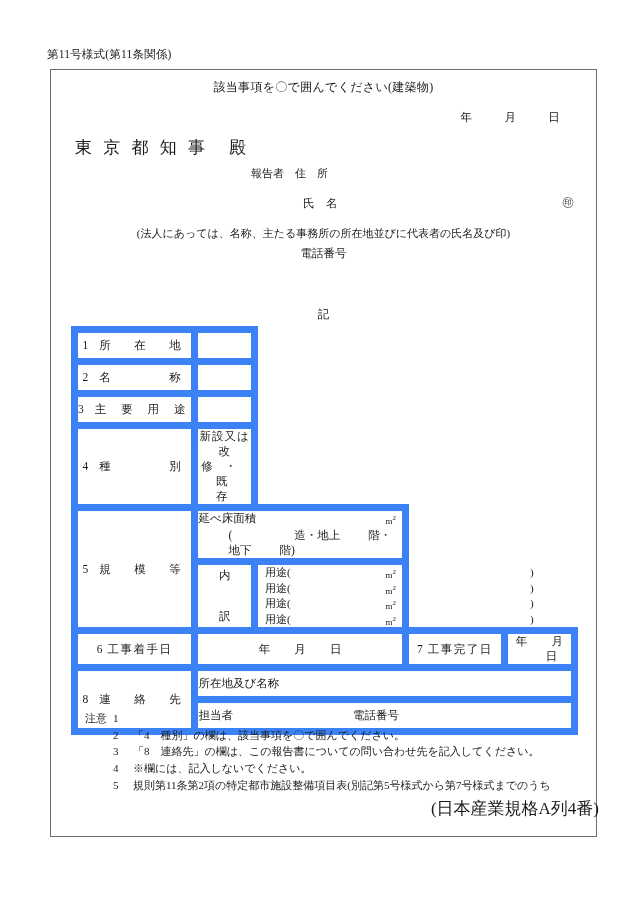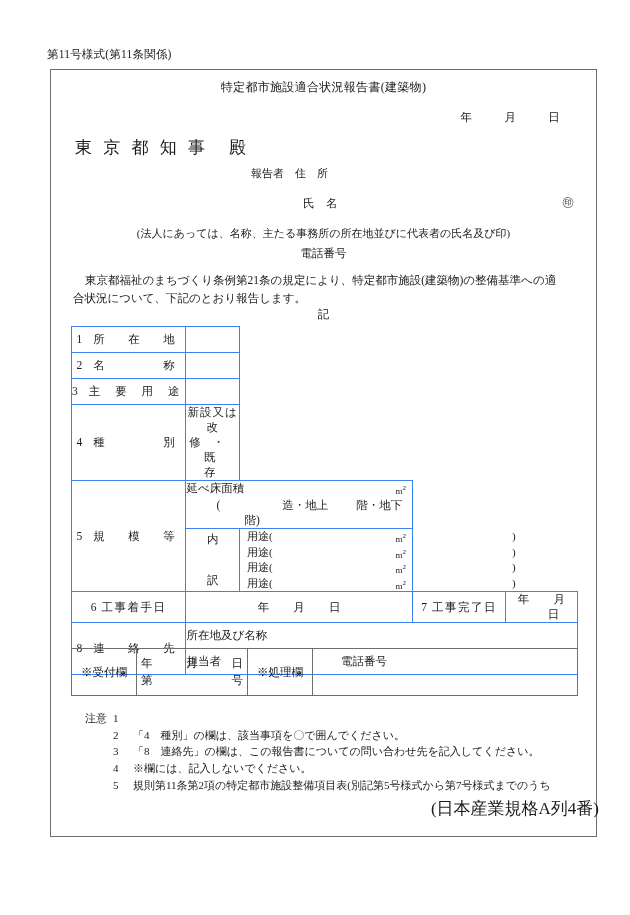--- a/index.html
+++ b/index.html
@@ -118,21 +118,21 @@
   
   table.main {
     position: absolute;
     left: 20px;
     top: 256px;
     width: 507px;
     border-collapse: collapse;
     font-size: 11.5px;
   }
   table.main td {
-    border: 1px solid #3b82f6;
+    border: 7px solid #3b82f6;
     padding: 0;
     vertical-align: middle;
     height: 25px;
   }
   .lbl {
     width: 92px;
     text-align: center;
     font-size: 11.5px;
     white-space: nowrap;
   }
@@ -247,21 +247,21 @@
 </style>
 </head>
 <body>
 
 <div class="page">
 
   <div class="form-number">第11号様式(第11条関係)</div>
 
   <div class="frame">
 
-    <div class="title">特定都市施設適合状況報告書(建築物)</div>
+    <div class="title">該当事項を〇で囲んでください(建築物)</div>
 
     <div class="date-line">
       <span>年</span>
       <span class="gap-m"></span>
       <span>月</span>
       <span class="gap-d"></span>
       <span>日</span>
     </div>
 
     <div class="addressee">東 京 都 知 事　殿</div>
@@ -269,21 +269,20 @@
     <div class="reporter-addr">報告者　住　所</div>
 
     <div class="reporter-name">氏　名</div>
 
     <div class="seal">㊞</div>
 
     <div class="corp-note">(法人にあっては、名称、主たる事務所の所在地並びに代表者の氏名及び印)</div>
 
     <div class="tel-line">電話番号</div>
 
-    <div class="intro">東京都福祉のまちづくり条例第21条の規定により、特定都市施設(建築物)の整備基準への適　合状況について、下記のとおり報告します。</div>
 
     <div class="ki">記</div>
 
     <table class="main">
       <tbody>
         <tr>
           <td class="lbl">
             <span class="num">1</span><span class="j2">所　在　地</span>
           </td>
           <td class="pad-l"></td>
@@ -366,40 +365,20 @@
           <td class="sub-cell" colspan="4">所在地及び名称</td>
         </tr>
         <tr>
           <td class="sub-cell" colspan="4">
             <span>担当者</span><span class="tel">電話番号</span>
           </td>
         </tr>
       </tbody>
     </table>
 
-    <table class="receipt">
-      <tbody>
-        <tr>
-          <td class="rc-lbl">※受付欄</td>
-          <td class="rc-date">
-            <div class="l">
-              <span>年</span>
-              <span>月</span>
-              <span>日</span>
-            </div>
-            <div class="l">
-              <span>第</span>
-              <span>号</span>
-            </div>
-          </td>
-          <td class="rc-proc">※処理欄</td>
-          <td class="rc-blank"></td>
-        </tr>
-      </tbody>
-    </table>
 
     <div class="notes">
       <div class="note-row">
         <div class="note-head">注意</div>
         <div class="note-num">1</div>
       </div>
       <div class="note-row sub">
         <div class="note-head"></div>
         <div class="note-num">2</div>
         <div class="note-body">

